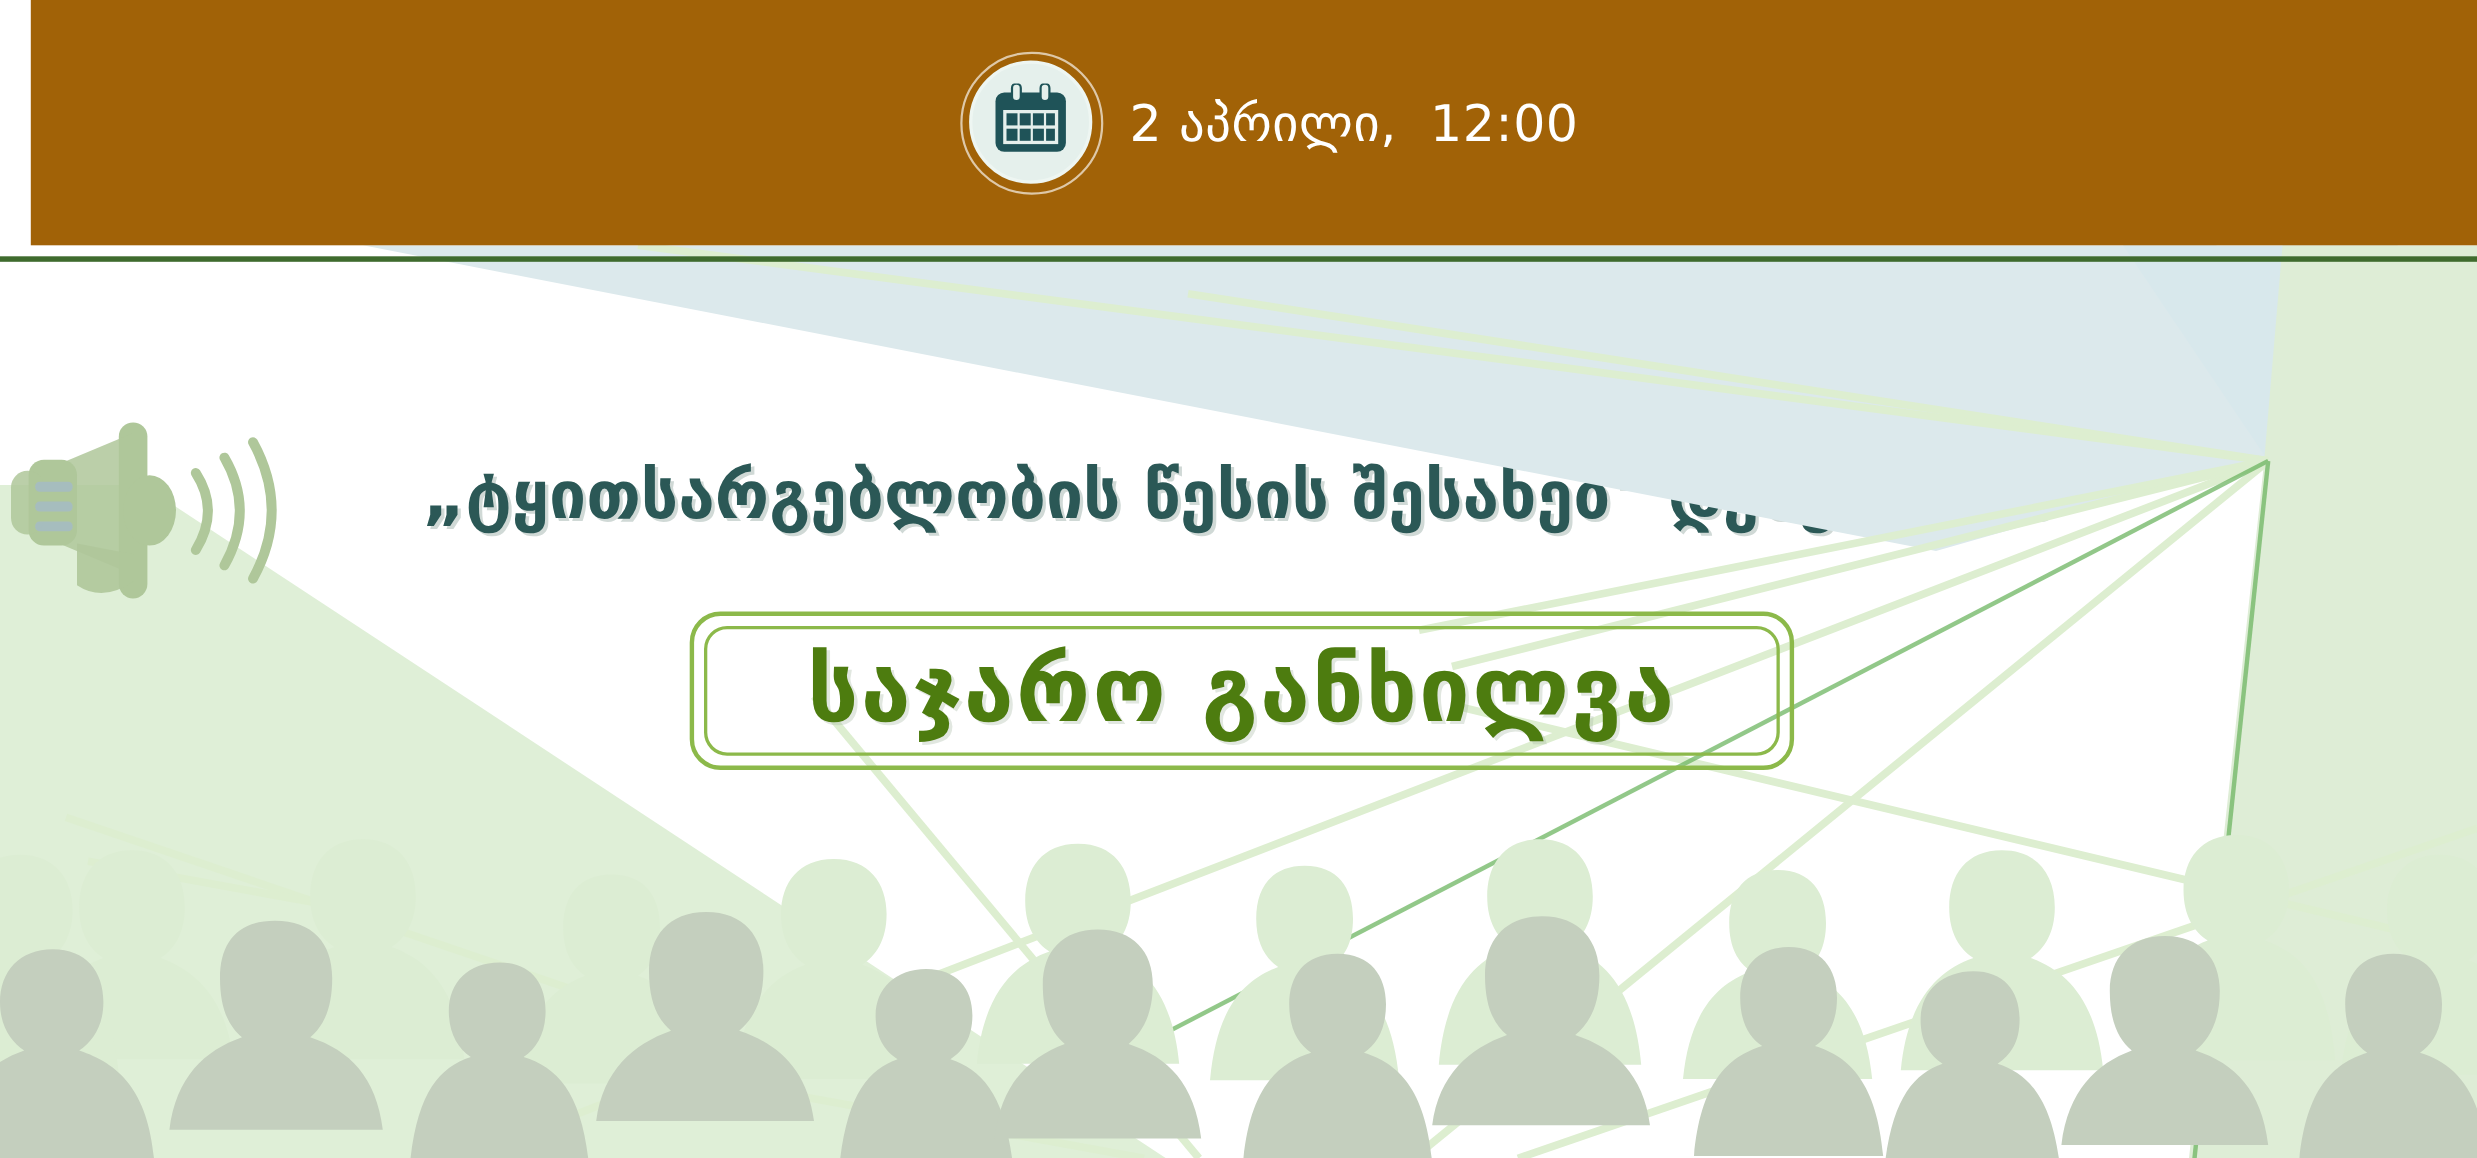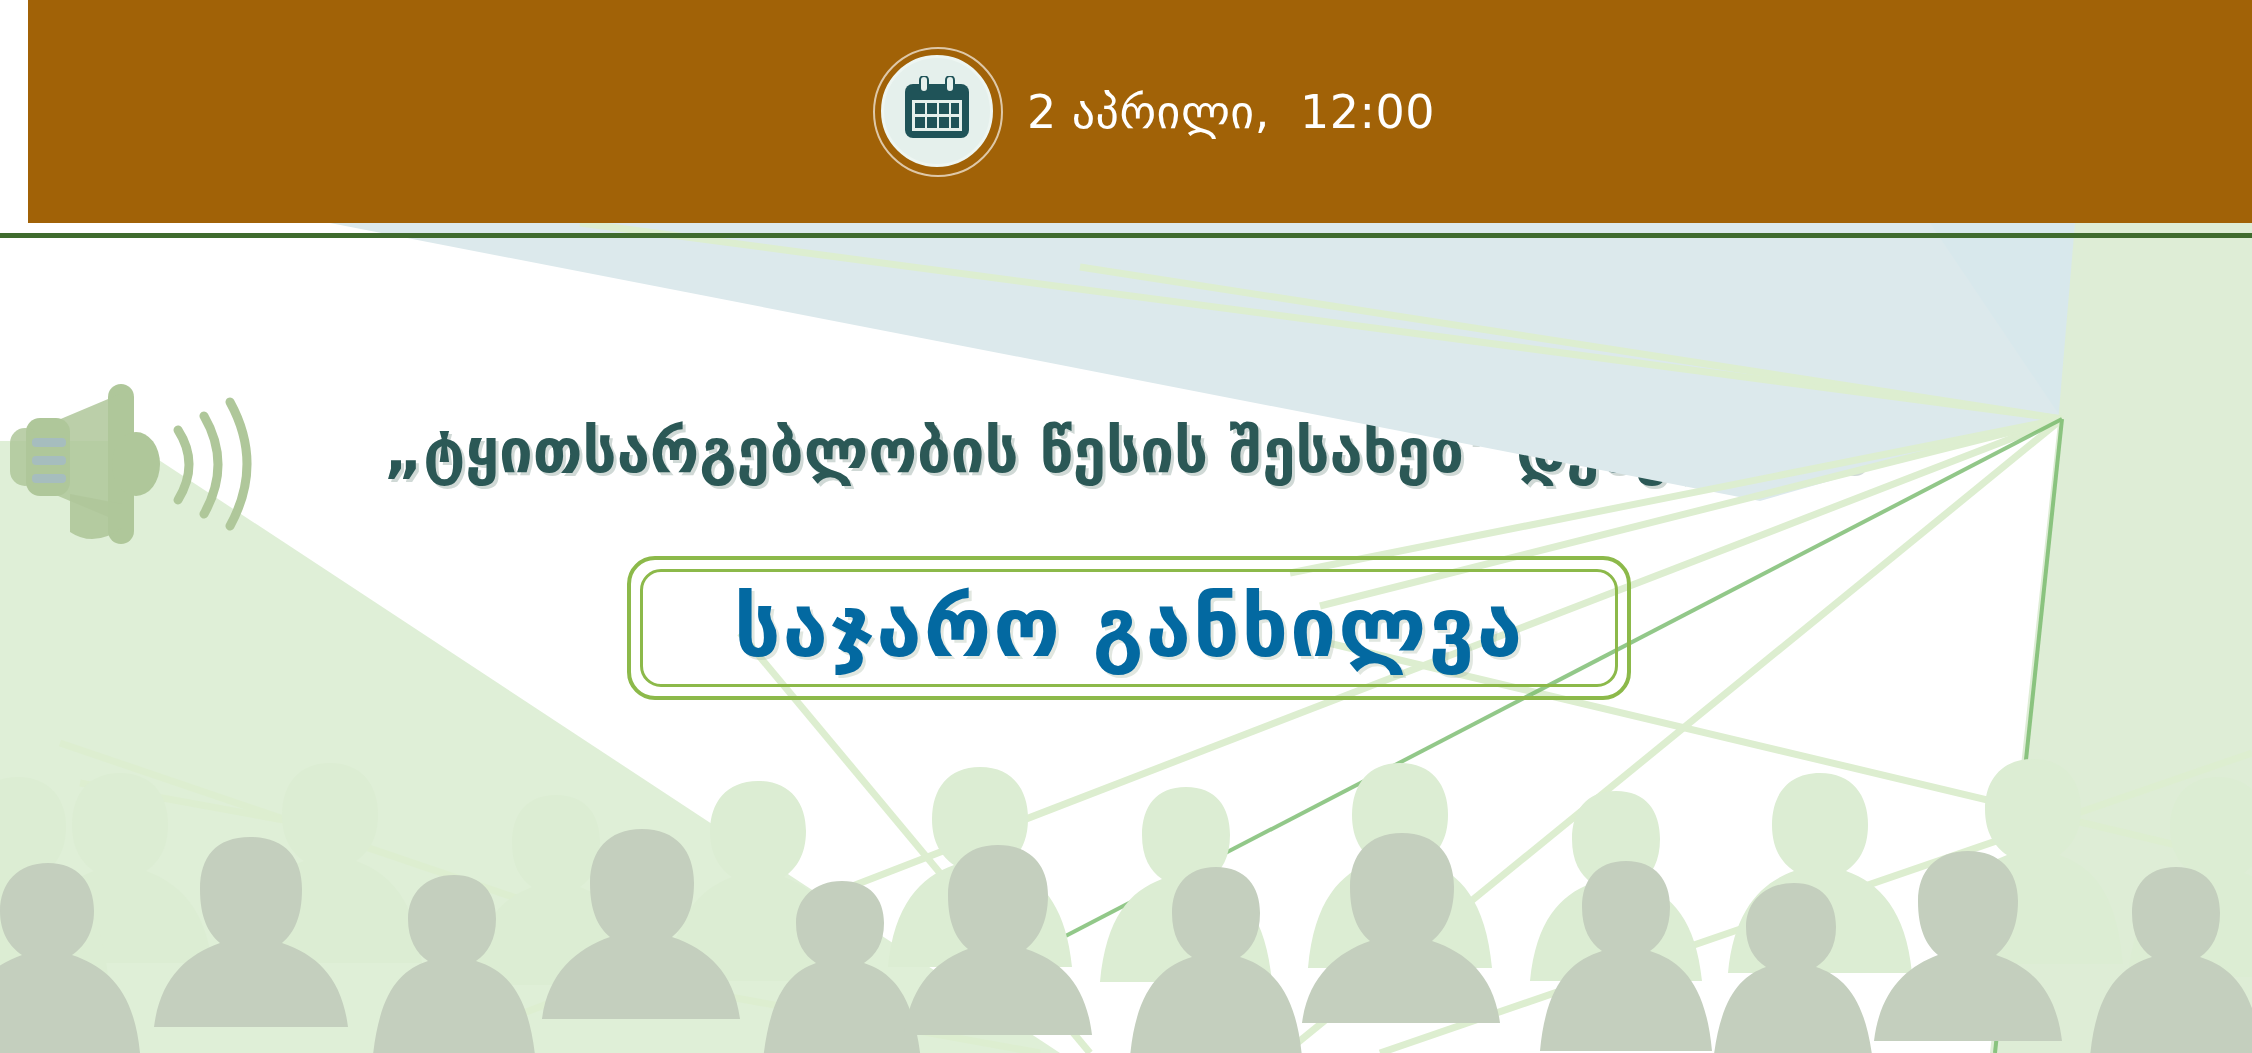--- a/index.html
+++ b/index.html
@@ -126,21 +126,21 @@
     position:absolute;
     left:9px; top:9px;
     right:9px; bottom:9px;
     border:3px solid #8CB94A;
     border-radius:21px;
     display:flex;
     align-items:center;
     justify-content:center;
   }
   .plaque-text{
-    color:#0369a1;
+    color:#4d7c0f;
     font-size:82px;
     font-weight:700;
     line-height:1;
     white-space:nowrap;
     letter-spacing:2px;
     text-shadow:3px 3px 0 rgba(170,185,165,.35);
   }
 
   
   .crowd{

